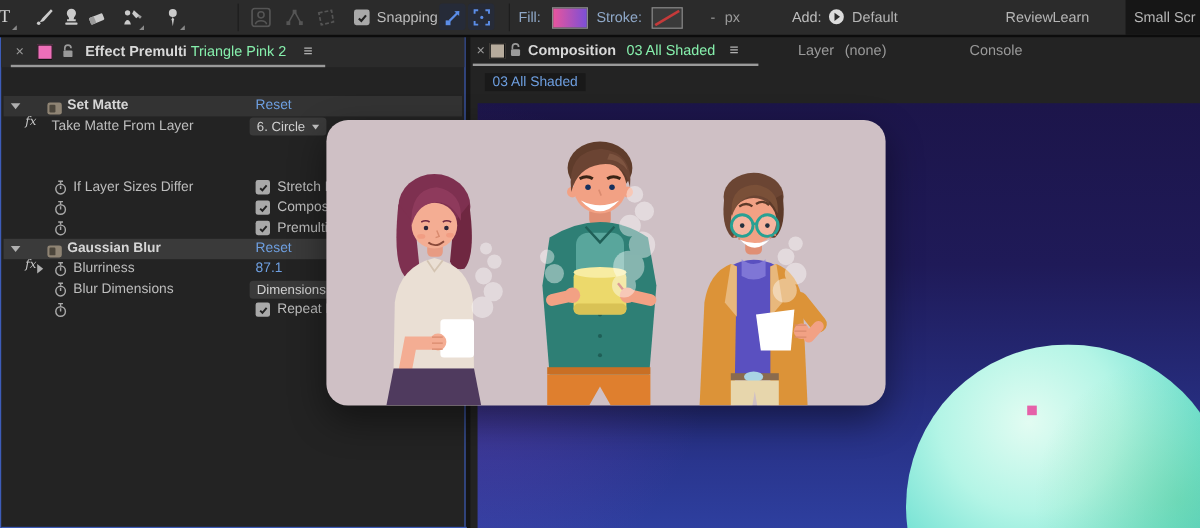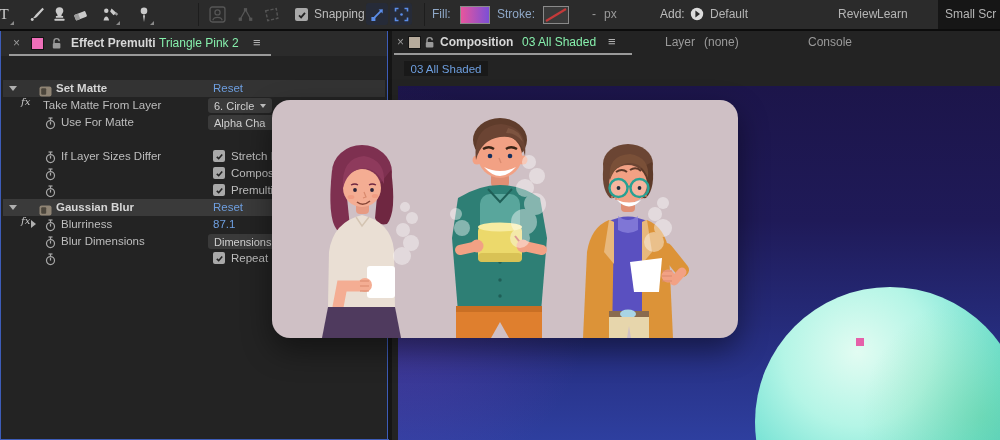--- a/index.html
+++ b/index.html
@@ -218,34 +218,20 @@
     </div>
 
     <div class="row" style="top:66px">
       <span class="rl" style="left:42px">Take Matte From Layer</span>
       <div class="dd" style="left:207px">
         <span>6. Circle</span>
           <i class="arr"></i>
       </div>
     </div>
 
-    <div class="row" style="top:83px">
-      <span class="sw-ico" style="left:44px">
-        <svg width="11" height="13" viewBox="0 0 11 13">
-            <line x1="3.5" y1="1" x2="7.5" y2="1" stroke="#a8a8a8" stroke-width="1.2"></line>
-            <line x1="5.5" y1="1" x2="5.5" y2="3.2" stroke="#a8a8a8" stroke-width="1.2"></line>
-            <circle cx="5.5" cy="7.6" r="4" fill="none" stroke="#a8a8a8" stroke-width="1.2"></circle>
-            <line x1="5.5" y1="7.6" x2="5.5" y2="4.8" stroke="#a8a8a8" stroke-width="1.2"></line>
-          </svg>
-      </span>
-      <span class="rl" style="left:60px">Use For Matte</span>
-      <div class="dd" style="left:207px;width:96px">
-        <span>Alpha Cha</span>
-      </div>
-    </div>
 
 
     <div class="row" style="top:117px">
       <span class="sw-ico" style="left:44px">
         <svg width="11" height="13" viewBox="0 0 11 13">
             <line x1="3.5" y1="1" x2="7.5" y2="1" stroke="#a8a8a8" stroke-width="1.2"></line>
             <line x1="5.5" y1="1" x2="5.5" y2="3.2" stroke="#a8a8a8" stroke-width="1.2"></line>
             <circle cx="5.5" cy="7.6" r="4" fill="none" stroke="#a8a8a8" stroke-width="1.2"></circle>
             <line x1="5.5" y1="7.6" x2="5.5" y2="4.8" stroke="#a8a8a8" stroke-width="1.2"></line>
           </svg>

